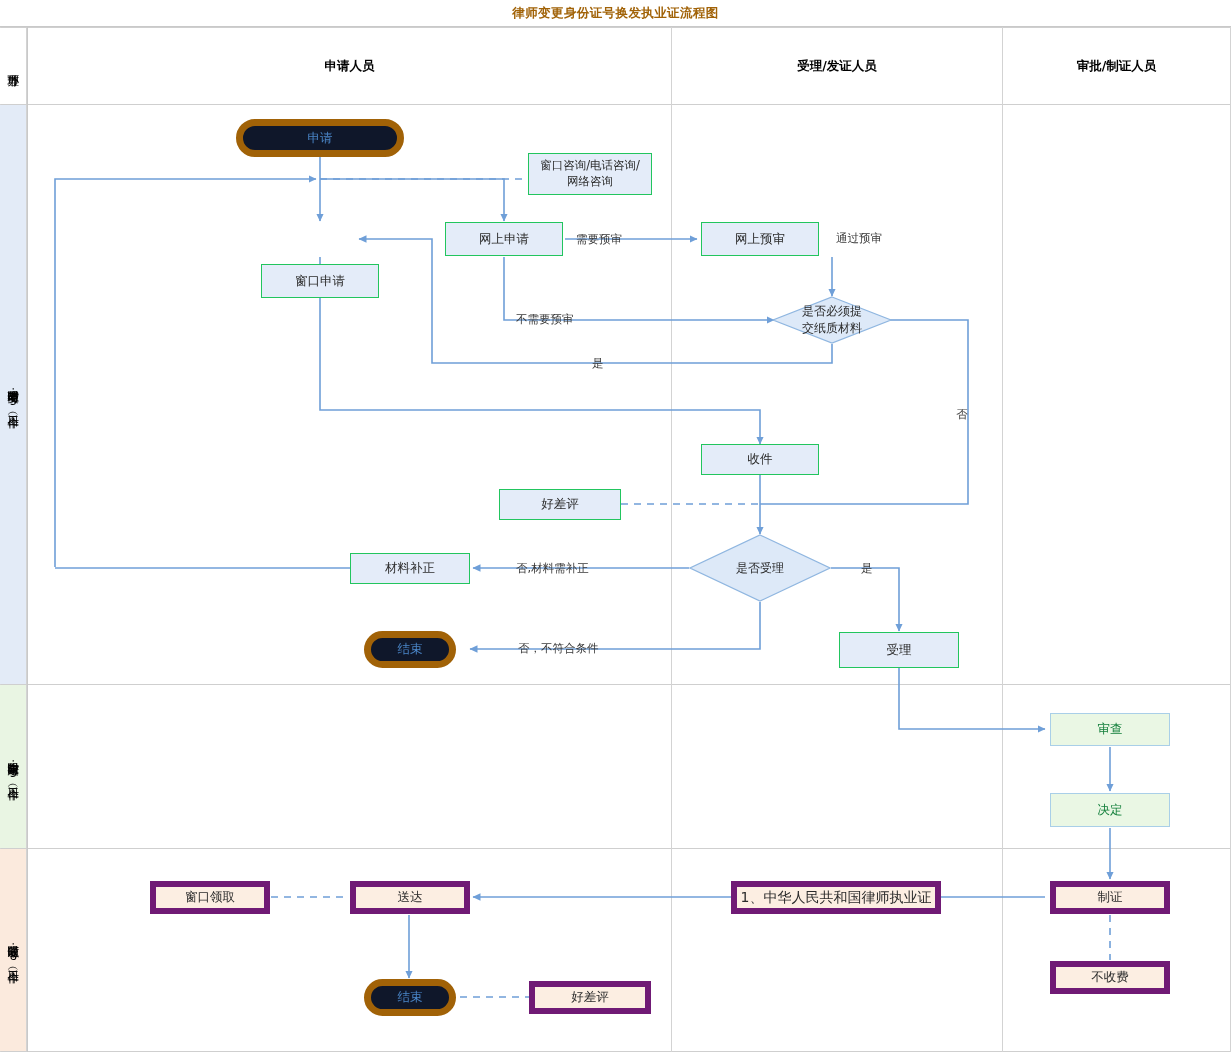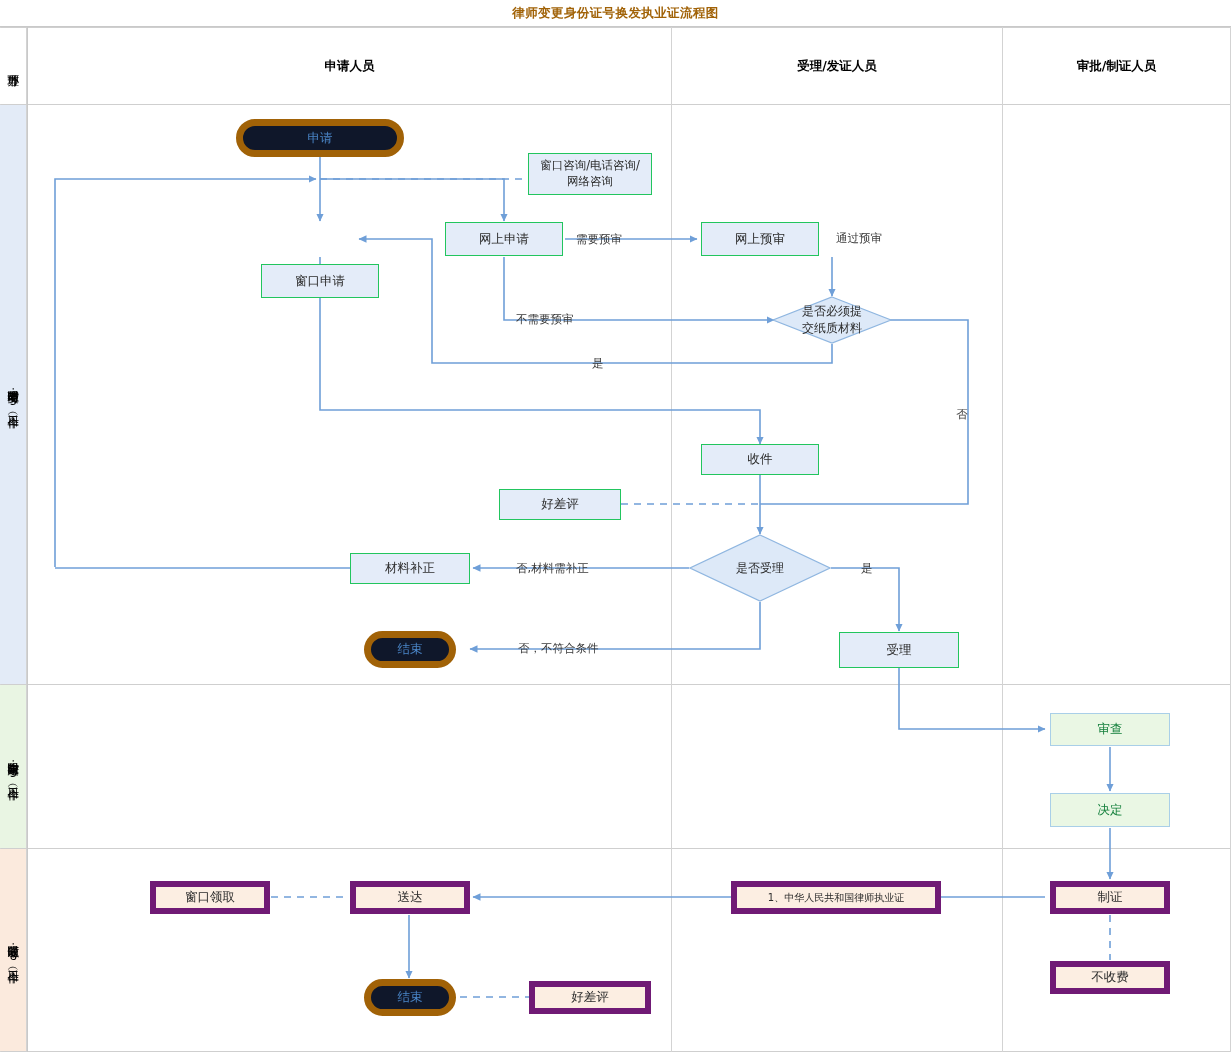--- a/index.html
+++ b/index.html
@@ -236,21 +236,21 @@
   </div>
 
   <div class="node peach" style="left:1050px;top:881px;width:120px;height:33px;">
     <span>制证</span>
   </div>
 
   <div class="node peach" style="left:1050px;top:961px;width:120px;height:33px;">
     <span>不收费</span>
   </div>
 
-  <div class="node peach" style="left:731px;top:881px;width:210px;height:33px;font-size:10px;text-align:center;">
+  <div class="node peach" style="left:731px;top:881px;width:210px;height:33px;font-size:14px;text-align:center;">
     <span>1、中华人民共和国律师执业证</span>
   </div>
 
   <div class="node peach" style="left:350px;top:881px;width:120px;height:33px;">
     <span>送达</span>
   </div>
 
   <div class="node peach" style="left:150px;top:881px;width:120px;height:33px;">
     <span>窗口领取</span>
   </div>

